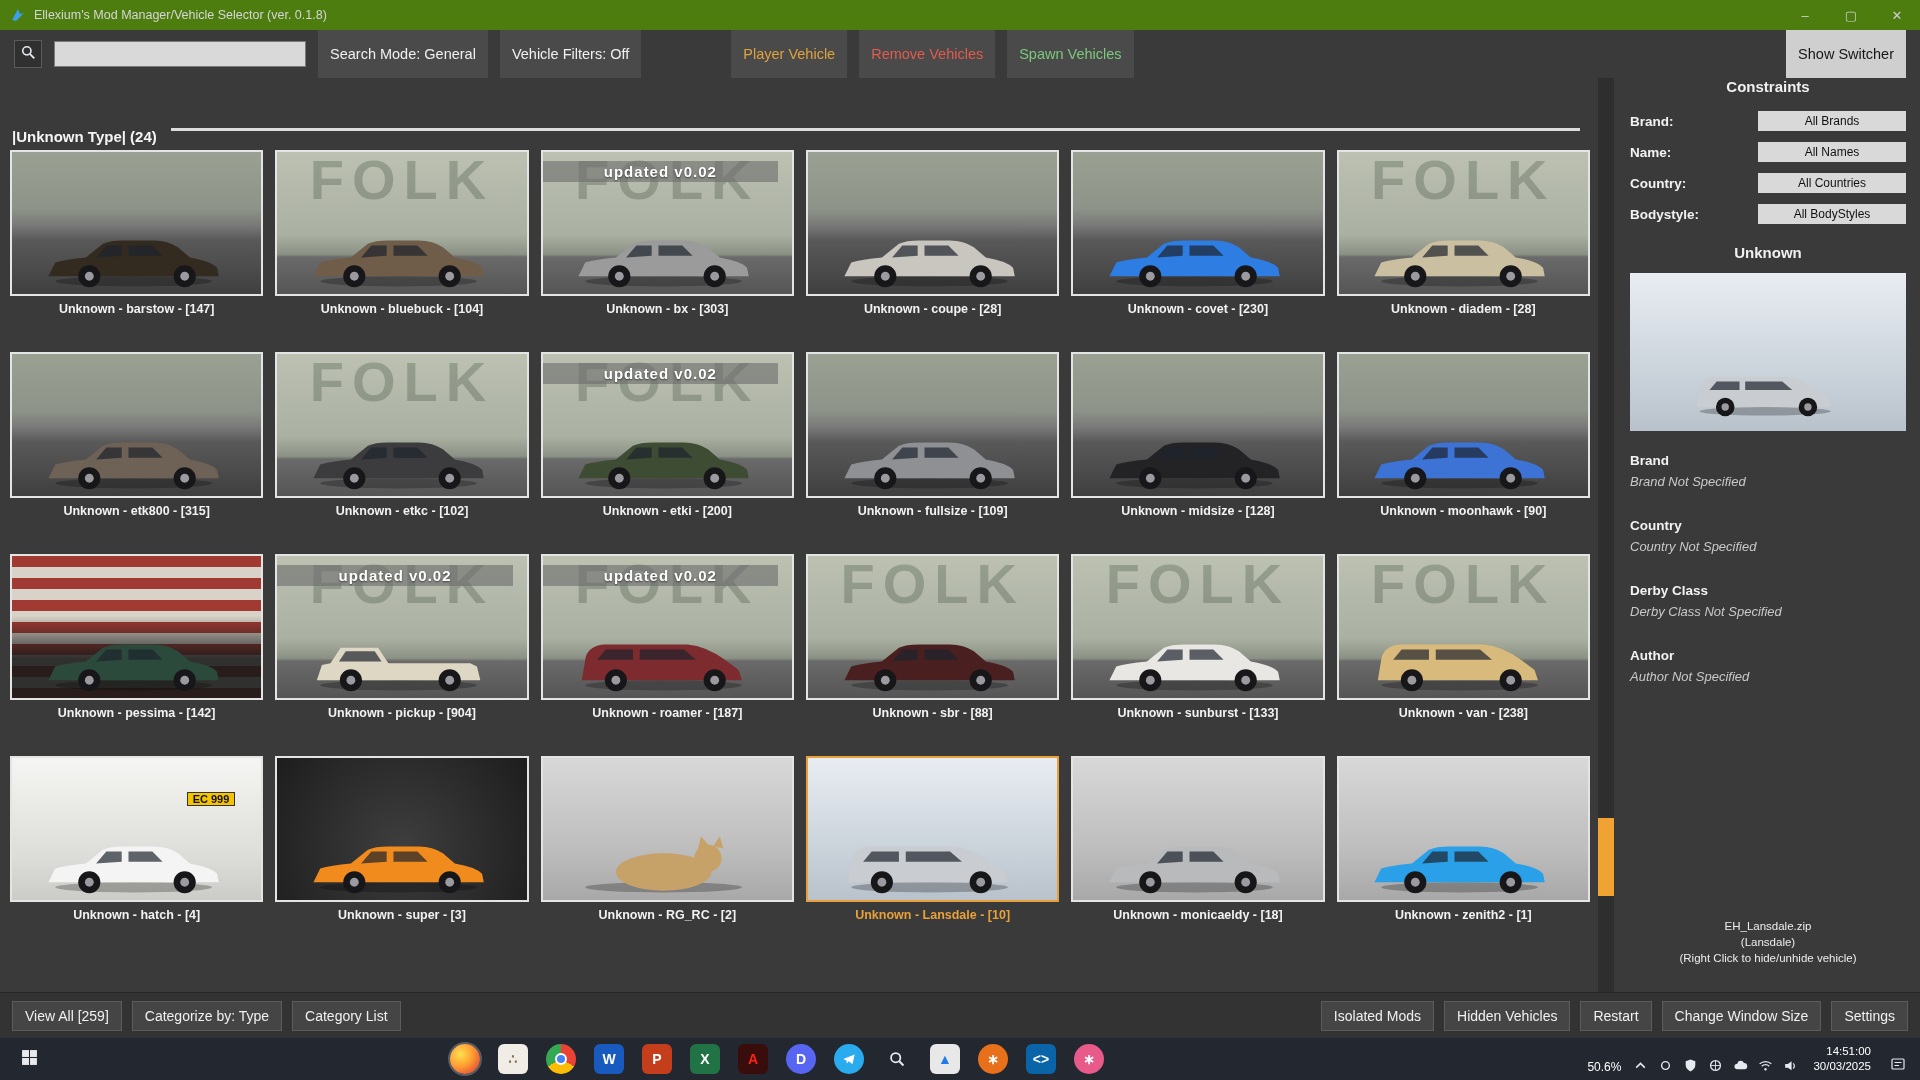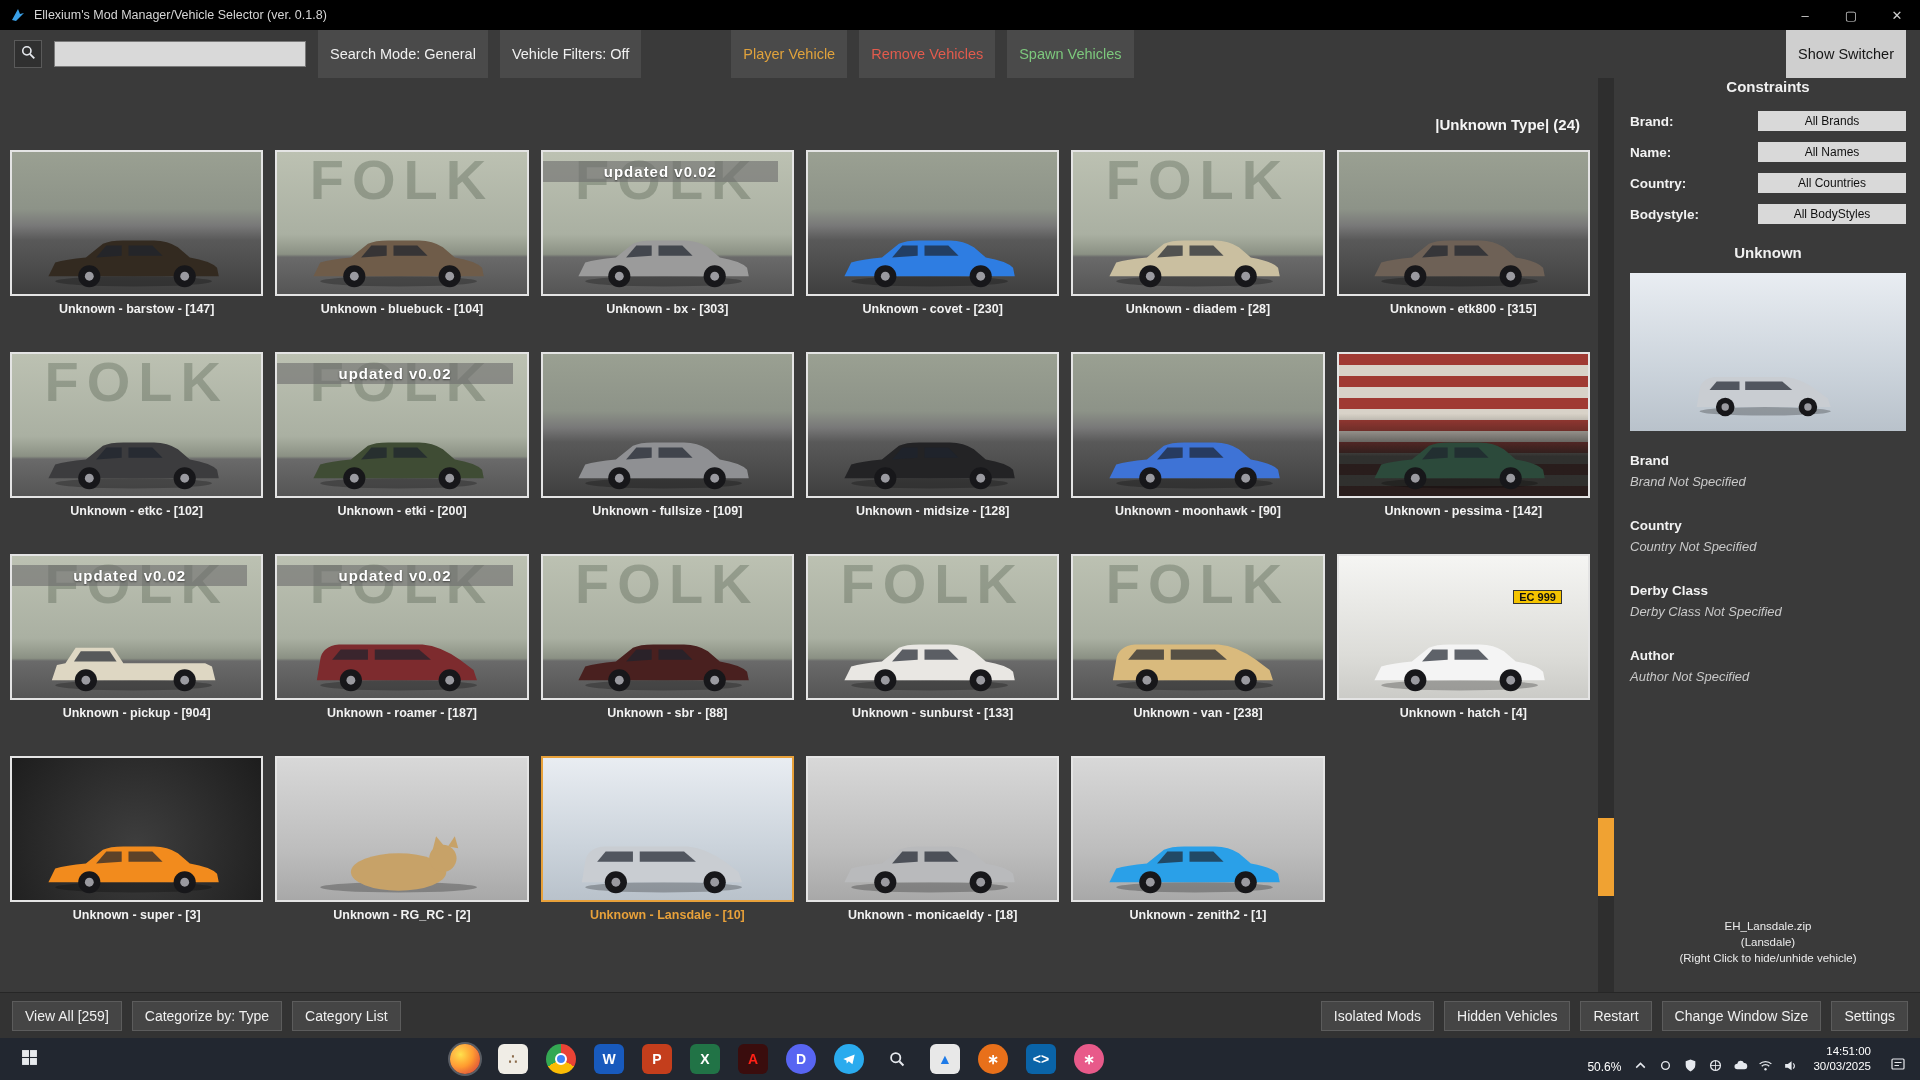--- a/index.html
+++ b/index.html
@@ -1,35 +1,35 @@
 <!DOCTYPE html>
 <html><head>
 <meta charset="utf-8">
 <style>
   *{box-sizing:border-box;margin:0;padding:0;}
   html,body{width:1920px;height:1080px;}
   body{background:#3a3a3a;font-family:"Liberation Sans",sans-serif;overflow:hidden;position:relative;color:#f0f0f0;}
 
   
-  .titlebar{position:absolute;top:0;left:0;right:0;height:30px;background:#000000;display:flex;align-items:center;padding-left:10px;text-align:center;}
+  .titlebar{position:absolute;top:0;left:0;right:0;height:30px;background:#4d7c0f;display:flex;align-items:center;padding-left:10px;text-align:center;}
   .app-ico{width:16px;height:16px;margin-right:8px;flex:0 0 auto;}
   .title-text{font-size:12.5px;color:#d6d6d6;}
   .win-controls{margin-left:auto;display:flex;height:100%;}
   .win-btn{width:46px;display:flex;align-items:center;justify-content:center;color:#cfcfcf;font-size:13px;}
 
   
   .toolbar{position:absolute;top:30px;left:0;right:0;height:48px;display:flex;align-items:center;padding:0 14px;gap:12px;}
   .search-btn{width:28px;height:28px;display:flex;align-items:center;justify-content:center;background:#303030;border:1px solid #5a5a5a;}
   .search-input{width:252px;height:26px;background:#d9d9d9;border:1px solid #7a7a7a;font-size:13px;padding:0 6px;color:#222;font-family:inherit;}
   .tb-btn{background:#4a4a4a;border:none;color:#f0f0f0;font-size:14.5px;padding:16px 12px;font-family:inherit;cursor:default;}
   .tb-btn.player{margin-left:78px;}
   .tb-btn.light{background:#cfcfcf;color:#161616;margin-left:auto;}
 
   
-  .section-header{position:absolute;top:116px;left:12px;width:1568px;display:flex;align-items:flex-end;flex-direction:column;}
+  .section-header{position:absolute;top:128px;left:12px;width:1568px;display:flex;align-items:flex-start;}
   .section-title{font-size:15px;font-weight:bold;color:#f5f5f5;white-space:nowrap;}
   .section-line{flex:1;height:3px;background:#dcdcdc;margin-left:14px;}
 
   
   .grid{position:absolute;top:150px;left:10px;width:1580px;display:grid;grid-template-columns:repeat(6,1fr);column-gap:12px;row-gap:36px;}
   .card{width:100%;}
   .thumb{position:relative;height:146px;border:2px solid #e4e4e4;overflow:hidden;}
   .card.selected .thumb{border-color:#e8a13a;}
   .card-label{margin-top:6px;text-align:center;font-size:12.5px;font-weight:bold;color:#f2f2f2;}
   .card.selected .card-label{color:#e8a13a;}
@@ -176,20 +176,37 @@
             <circle cx="32" cy="33" r="2.6" fill="#9a9aa0"></circle>
             <circle cx="88" cy="33" r="6.5" fill="#17171a"></circle>
             <circle cx="88" cy="33" r="2.6" fill="#9a9aa0"></circle>
           </svg>
         </div>
         <div class="banner">updated v0.02</div>
       </div>
     <div class="card-label">Unknown - bx - [303]</div>
   </div>
 
+  <div class="card">
+    <div class="thumb bg-road">
+        <div class="car-wrap">
+          <svg viewBox="0 0 120 40">
+            <ellipse cx="58" cy="36" rx="46" ry="3" fill="rgba(0,0,0,0.25)"></ellipse>
+            <path d="M8 33 L12 25 Q18 23 30 22 L40 14 Q44 12 52 12 L70 12 Q78 12 84 16 L91 22 Q103 24 107 28 L108 33 Z" fill="#c9c5bf"></path>
+            <path d="M42 15 L51 15 L51 21 L36 22 Z" fill="rgba(30,35,45,0.7)"></path>
+            <path d="M55 15 L69 15 L75 21 L55 21 Z" fill="rgba(30,35,45,0.7)"></path>
+            <circle cx="32" cy="33" r="6.5" fill="#17171a"></circle>
+            <circle cx="32" cy="33" r="2.6" fill="#9a9aa0"></circle>
+            <circle cx="88" cy="33" r="6.5" fill="#17171a"></circle>
+            <circle cx="88" cy="33" r="2.6" fill="#9a9aa0"></circle>
+          </svg>
+        </div>
+      </div>
+    <div class="card-label">Unknown - coupe - [28]</div>
+  </div>
 
   <div class="card">
     <div class="thumb bg-road">
         <div class="car-wrap">
           <svg viewBox="0 0 120 40">
             <ellipse cx="58" cy="36" rx="46" ry="3" fill="rgba(0,0,0,0.25)"></ellipse>
             <path d="M8 33 L12 25 Q18 23 30 22 L40 14 Q44 12 52 12 L70 12 Q78 12 84 16 L91 22 Q103 24 107 28 L108 33 Z" fill="#2e7de2"></path>
             <path d="M42 15 L51 15 L51 21 L36 22 Z" fill="rgba(30,35,45,0.7)"></path>
             <path d="M55 15 L69 15 L75 21 L55 21 Z" fill="rgba(30,35,45,0.7)"></path>
             <circle cx="32" cy="33" r="6.5" fill="#17171a"></circle>

